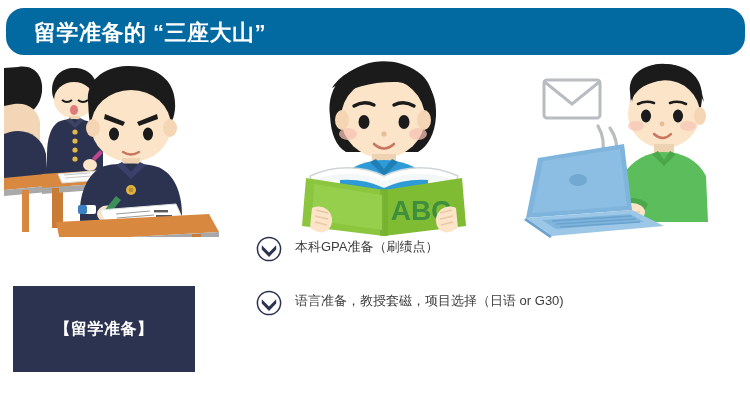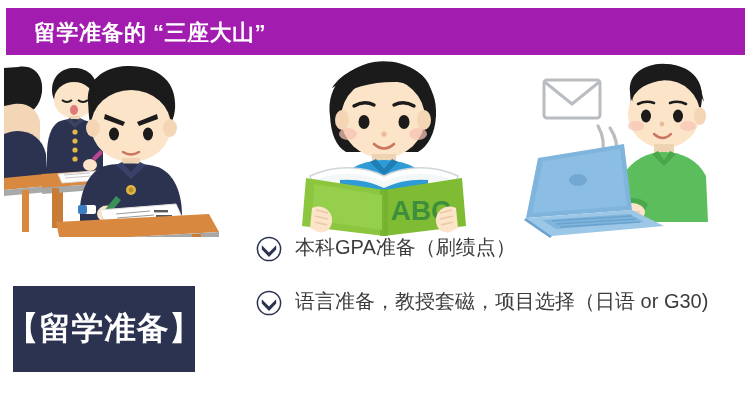--- a/index.html
+++ b/index.html
@@ -22,21 +22,22 @@
     background: #ffffff;
   }
 
   
   .title-bar {
     position: absolute;
     left: 6px;
     top: 8px;
     width: 739px;
     height: 47px;
-    background: #a21caf;
+    background: #0369a1;
+    border-radius: 18px;
   }
   .title-text {
     position: absolute;
     left: 28px;
     top: 10px;
     font-size: 22px;
     font-weight: bold;
     color: #ffffff;
     letter-spacing: 0.5px;
     white-space: nowrap;
@@ -48,21 +49,21 @@
     left: 13px;
     top: 286px;
     width: 182px;
     height: 86px;
     background: #2c3350;
     display: flex;
     align-items: center;
     justify-content: center;
   }
   .label-box-text {
-    font-size: 32px;
+    font-size: 16px;
     font-weight: bold;
     color: #ffffff;
     letter-spacing: 0.5px;
     white-space: nowrap;
   }
 
   
   .bullets {
     position: absolute;
     left: 256px;
@@ -76,21 +77,21 @@
   }
   .bullet-icon {
     width: 26px;
     height: 26px;
     flex: 0 0 26px;
     margin-top: 2px;
   }
   .bullet-icon svg { display: block; }
   .bullet-text {
     margin-left: 13px;
-    font-size: 20px;
+    font-size: 13px;
     color: #3c3c3c;
     line-height: 26px;
     white-space: nowrap;
   }
 
   
   .ill-exam {
     position: absolute;
     left: 4px;
     top: 62px;

